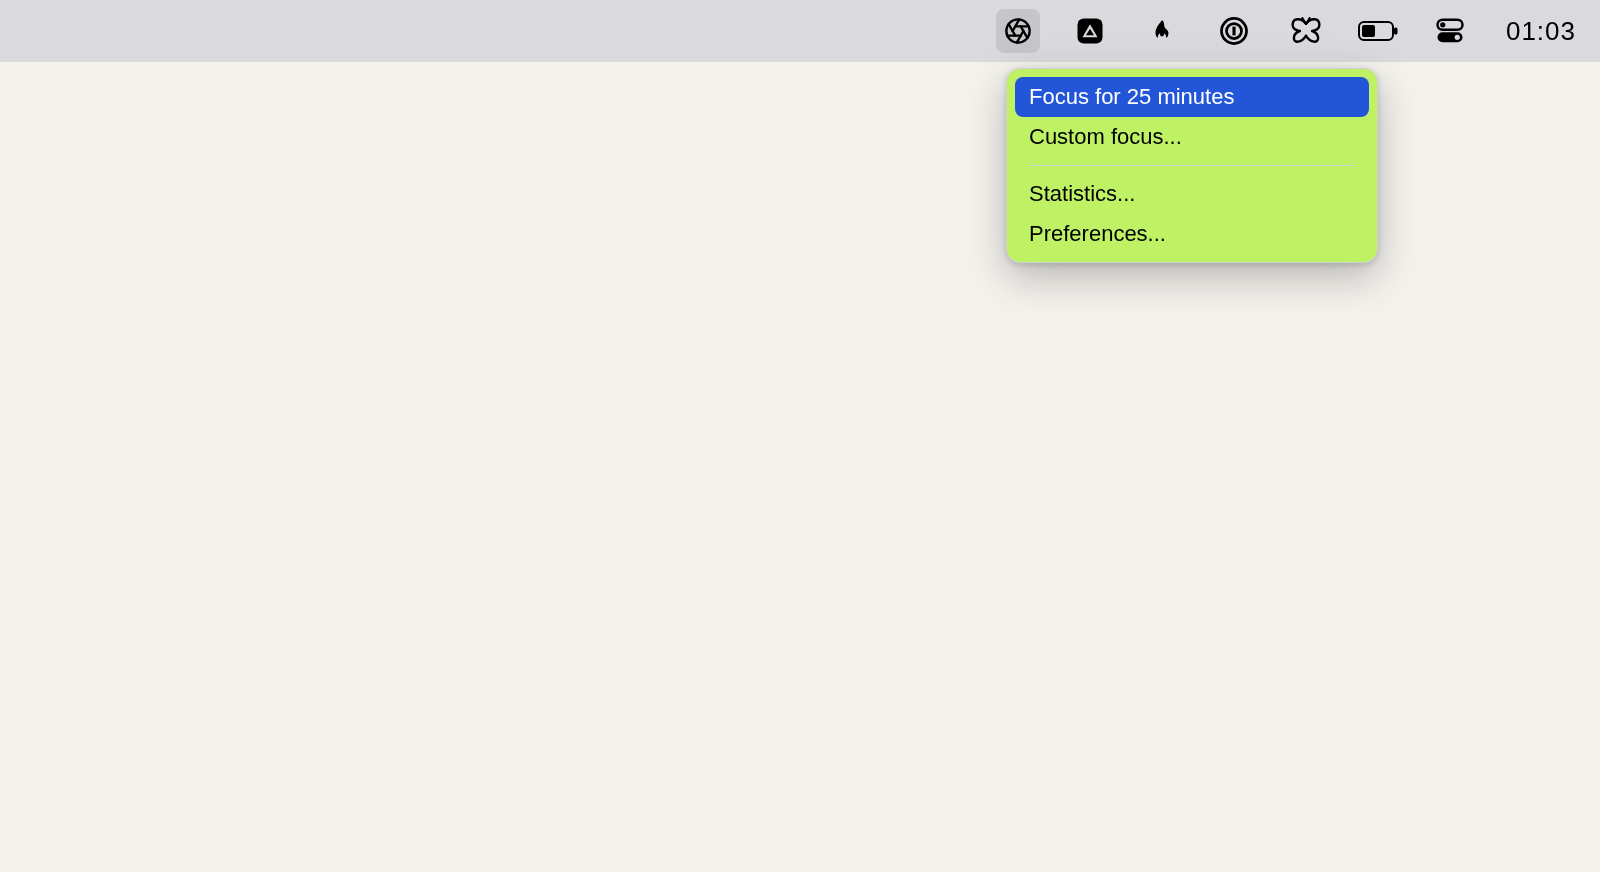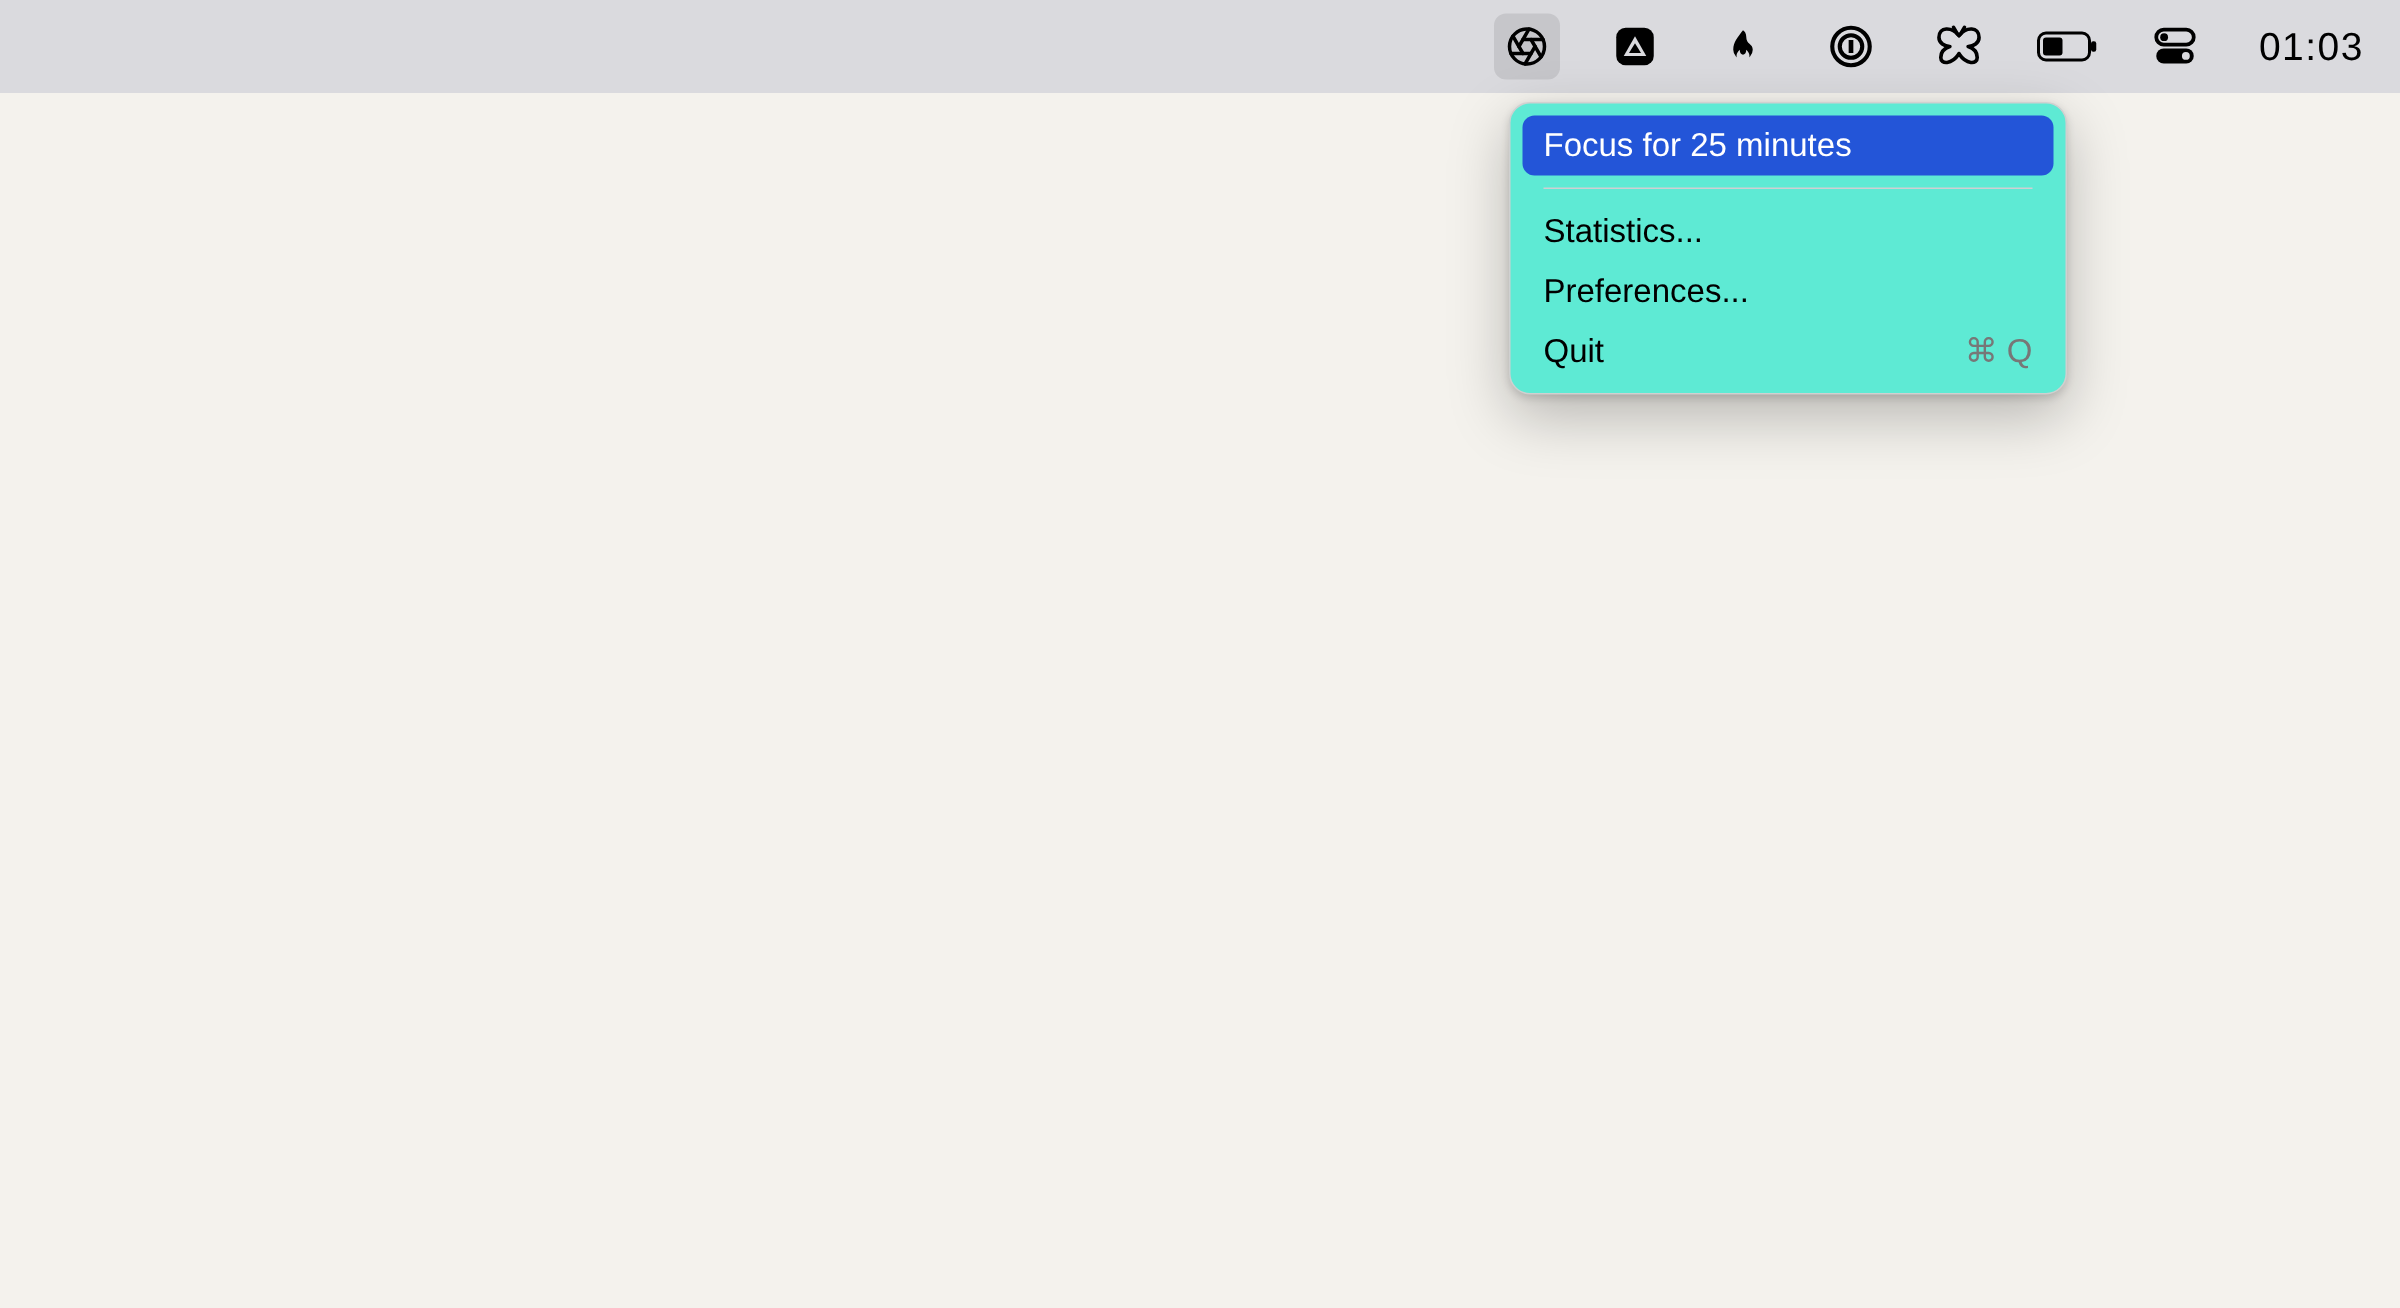--- a/index.html
+++ b/index.html
@@ -55,21 +55,21 @@
       letter-spacing: 1px;
       margin-left: 6px;
       margin-right: 4px;
       font-variant-numeric: tabular-nums;
     }
     .dropdown {
       position: absolute;
       top: 68px;
       left: 1006px;
       width: 372px;
-      background: #5eead4;
+      background: #bef264;
       border: 1px solid #d0d0d0;
       border-radius: 14px;
       padding: 8px;
       box-shadow: 0 14px 40px rgba(0,0,0,0.25), 0 2px 6px rgba(0,0,0,0.15);
     }
     .menu-item {
       display: flex;
       align-items: center;
       justify-content: space-between;
       height: 40px;
@@ -165,27 +165,23 @@
     </svg>
   </div>
 
   <div class="clock">01:03</div>
 </div>
 
 <div class="dropdown">
   <div class="menu-item highlight">
     <span>Focus for 25 minutes</span>
   </div>
+  <div class="menu-item">
+    <span>Custom focus...</span>
+  </div>
   <div class="menu-separator"></div>
   <div class="menu-item">
     <span>Statistics...</span>
   </div>
   <div class="menu-item">
     <span>Preferences...</span>
   </div>
-  <div class="menu-item">
-    <span>Quit</span>
-    <span class="menu-shortcut">
-      <span class="cmd">⌘</span>
-      <span>Q</span>
-    </span>
-  </div>
 </div>
 
 </body></html>

